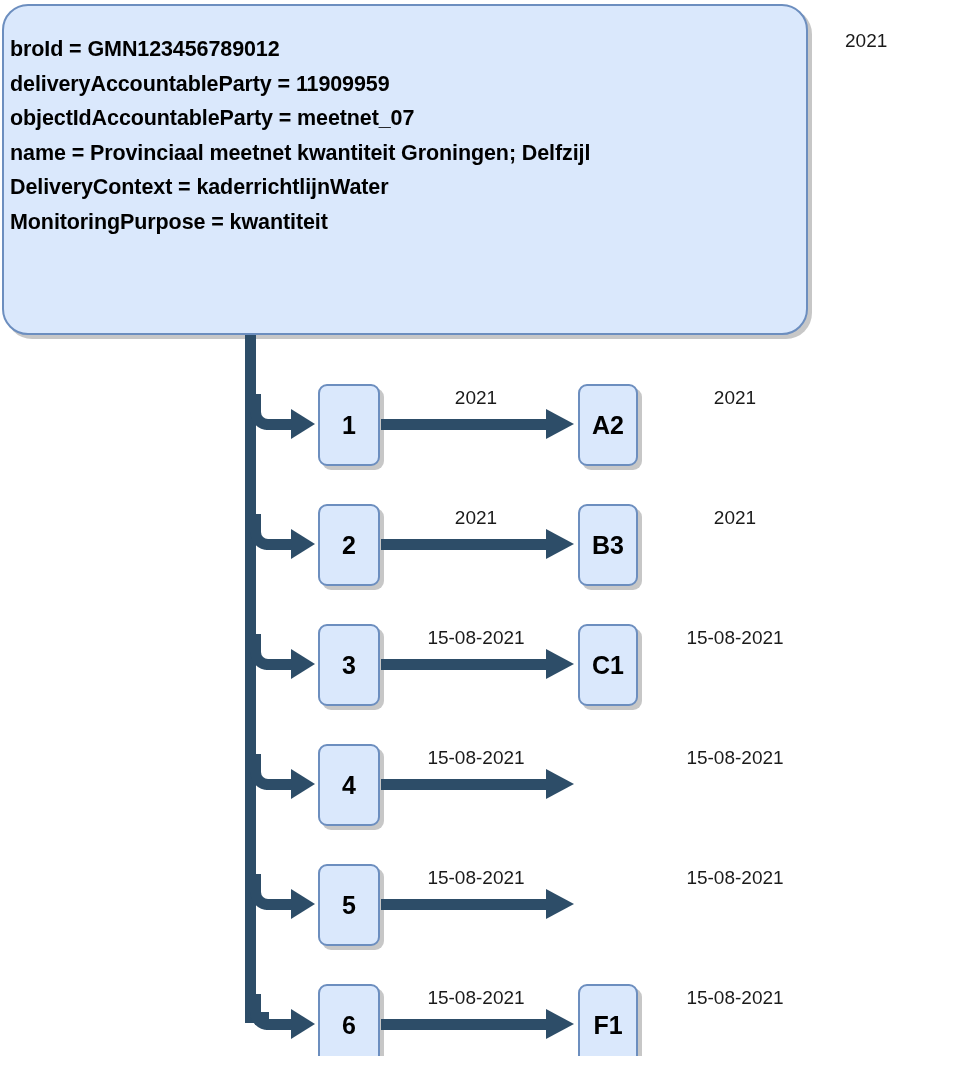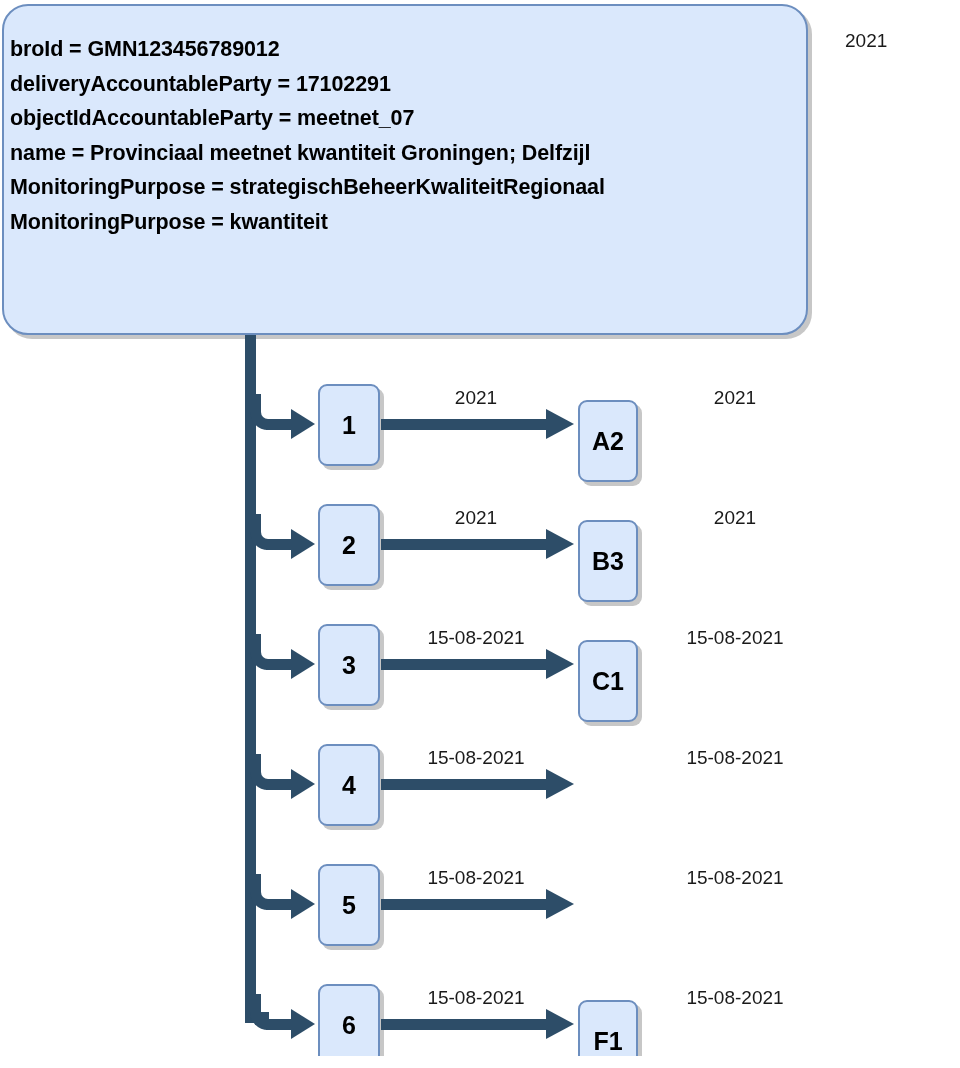--- a/index.html
+++ b/index.html
@@ -138,21 +138,20 @@
     left: 318px;
     top: 4px;
     width: 62px;
     height: 82px;
   }
   .node-right {
     left: 578px;
     top: 4px;
     width: 60px;
     height: 82px;
-    margin-top: 16px;
   }
 
   
   .mid-shaft {
     position: absolute;
     left: 381px;
     top: 39px;
     width: 167px;
     height: 11px;
     background: #2d4d68;
@@ -189,24 +188,24 @@
   }
 </style>
 </head>
 <body>
 
 <div id="canvas">
 
   <div class="info-card">
     <div class="info-lines">
       <div class="info-line">broId = GMN123456789012</div>
-      <div class="info-line">deliveryAccountableParty = 17102291</div>
+      <div class="info-line">deliveryAccountableParty = 11909959</div>
       <div class="info-line">objectIdAccountableParty = meetnet_07</div>
       <div class="info-line">name = Provinciaal meetnet kwantiteit Groningen; Delfzijl</div>
-      <div class="info-line">MonitoringPurpose = strategischBeheerKwaliteitRegionaal</div>
+      <div class="info-line">DeliveryContext = kaderrichtlijnWater</div>
       <div class="info-line">MonitoringPurpose = kwantiteit</div>
     </div>
   </div>
 
   <div class="corner-note" style="left:845px; top:30px;">2021</div>
 
   <div class="trunk"></div>
   <div class="trunk-cap"></div>
 
   <div class="row" style="top:380px;">

